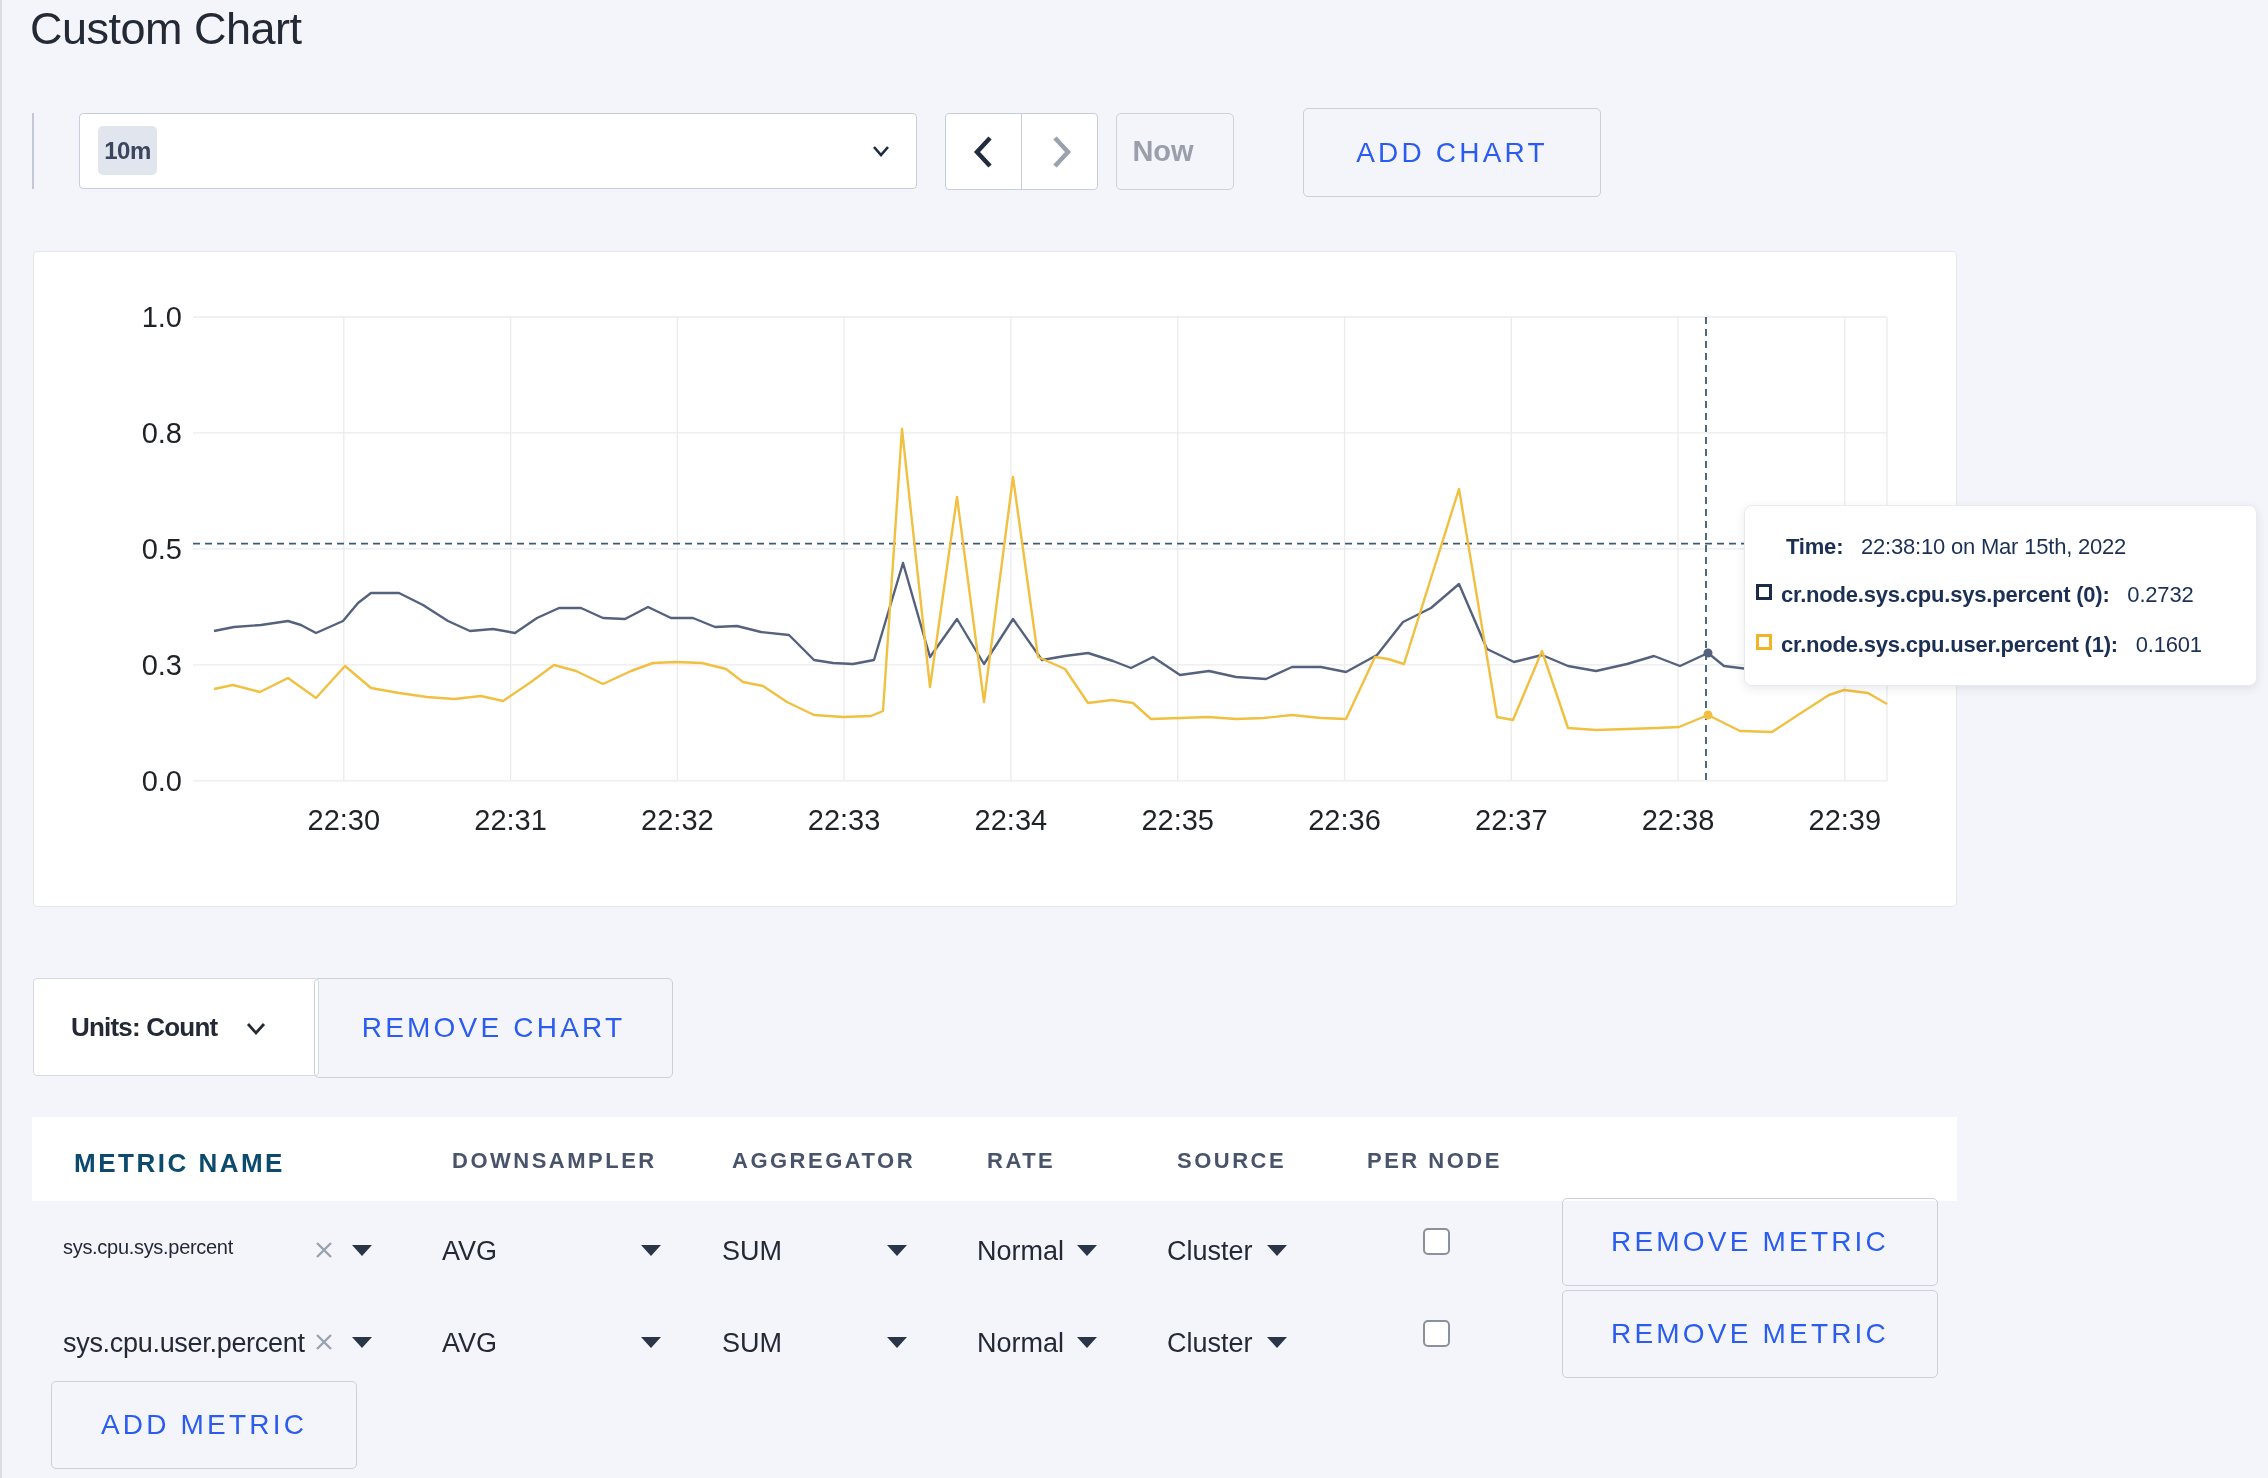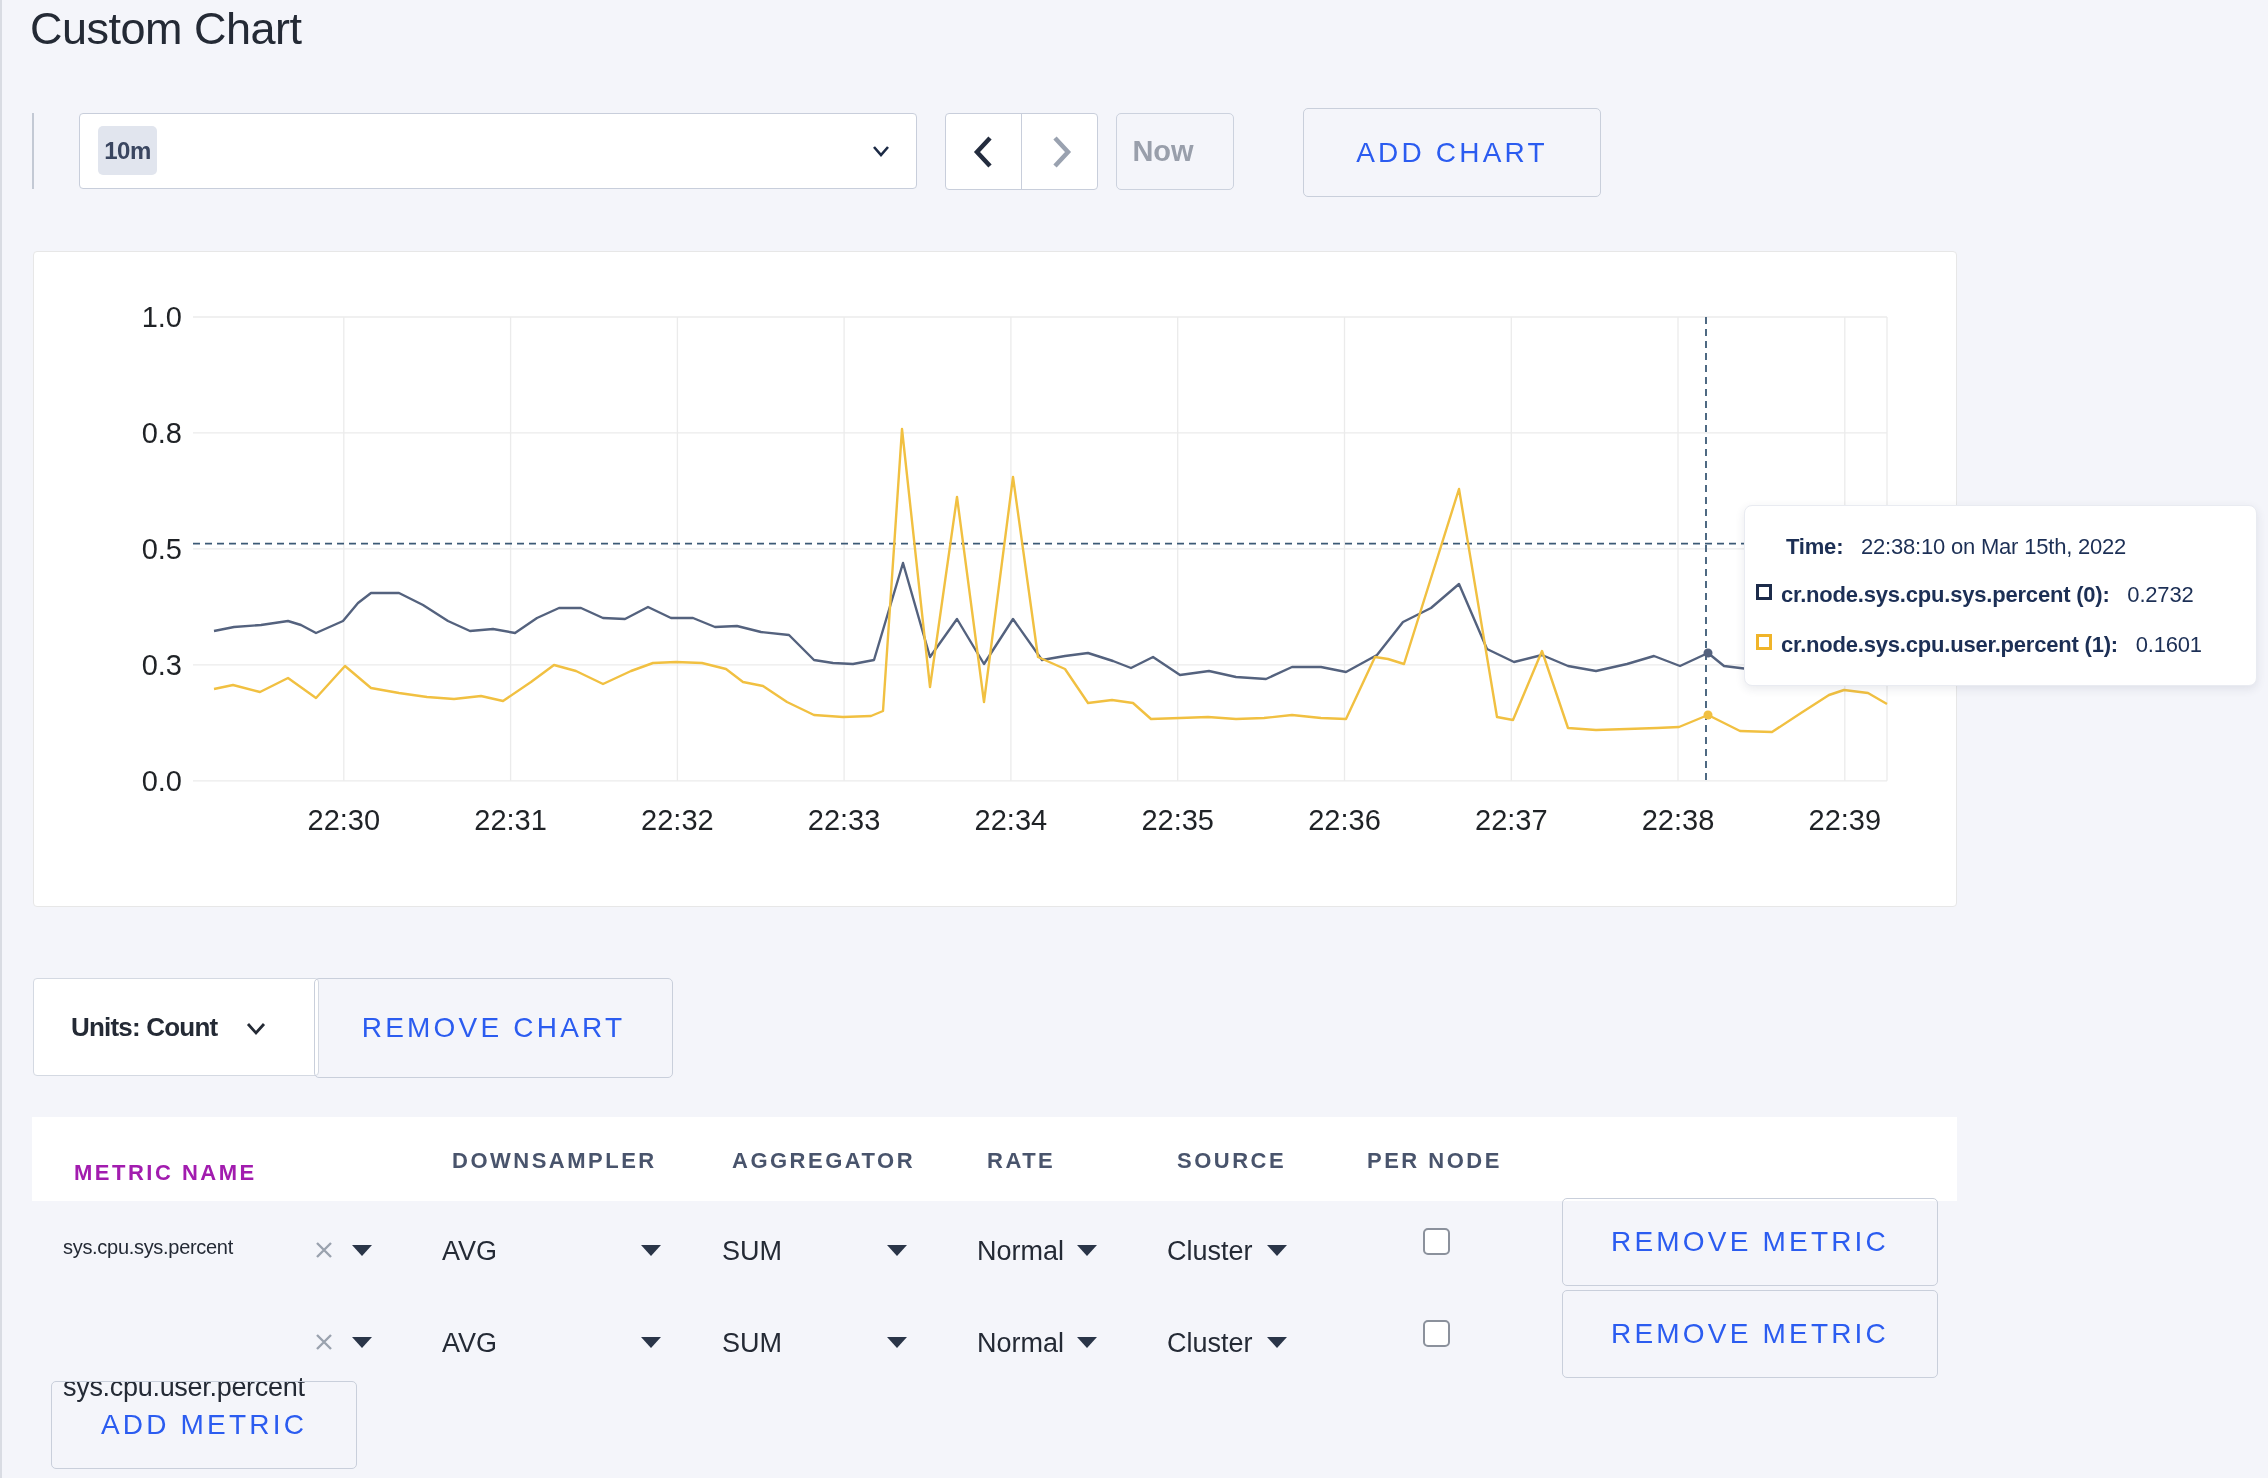--- a/index.html
+++ b/index.html
@@ -98,21 +98,21 @@
 
 <div class="abs" style="left:31px;top:978px;width:286px;height:98px;background:#fff;border:1px solid #d4d9e2;border-radius:4px;">
   <div class="abs" style="left:37px;top:0;height:96px;display:flex;align-items:center;font-size:26px;font-weight:bold;letter-spacing:-0.8px;color:#242a35;">Units: Count</div>
   <svg class="abs" style="left:212px;top:42px;" width="20" height="15" viewBox="0 0 20 15">
     <polyline points="2,3 10,12 18,3" fill="none" stroke="#242a35" stroke-width="2.8"></polyline>
   </svg>
 </div>
 <div class="abs btn-blue" style="left:312px;top:978px;width:359px;height:100px;">REMOVE CHART</div>
 
 <div class="abs" style="left:30px;top:1117px;width:1925px;height:84px;background:#fff;"></div>
-<div class="abs" style="top:1148px;left:72px;font-size:22px;letter-spacing:2.5px;color:#a21caf;font-weight:bold;margin-top:12px;">METRIC NAME</div>
+<div class="abs" style="top:1148px;left:72px;font-size:26px;letter-spacing:2.5px;color:#0c4a6e;font-weight:bold;">METRIC NAME</div>
 <div class="abs" style="top:1148px;left:450px;font-size:22px;letter-spacing:2.5px;color:#49546c;font-weight:bold;">DOWNSAMPLER</div>
 <div class="abs" style="top:1148px;left:730px;font-size:22px;letter-spacing:2.5px;color:#49546c;font-weight:bold;">AGGREGATOR</div>
 <div class="abs" style="top:1148px;left:985px;font-size:22px;letter-spacing:2.5px;color:#49546c;font-weight:bold;">RATE</div>
 <div class="abs" style="top:1148px;left:1175px;font-size:22px;letter-spacing:2.5px;color:#49546c;font-weight:bold;">SOURCE</div>
 <div class="abs" style="top:1148px;left:1365px;font-size:22px;letter-spacing:2.5px;color:#49546c;font-weight:bold;">PER NODE</div>
 
 <div class="abs" style="left:61px;top:1236px;font-size:20px;letter-spacing:-0.3px;">sys.cpu.sys.percent</div>
 <svg class="abs" style="left:312px;top:1240px;" width="20" height="20" viewBox="0 0 20 20">
     <path d="M3 3 L17 17 M17 3 L3 17" stroke="#9aa2ae" stroke-width="2.4" fill="none"></path>
   </svg>
@@ -129,21 +129,21 @@
   </svg>
 <div class="abs" style="left:975px;top:1236px;font-size:27px;">Normal</div>
 <svg class="abs" style="left:1074px;top:1244px;" width="22" height="13" viewBox="0 0 22 13">
     <path d="M1 1 L21 1 L11 12 Z" fill="#2a3548"></path>
   </svg>
 <div class="abs" style="left:1165px;top:1236px;font-size:27px;">Cluster</div>
 <svg class="abs" style="left:1264px;top:1244px;" width="22" height="13" viewBox="0 0 22 13">
     <path d="M1 1 L21 1 L11 12 Z" fill="#2a3548"></path>
   </svg>
 <div class="abs" style="left:1421px;top:1228px;width:27px;height:27px;background:#fff;border:2px solid #8b919c;border-radius:5px;"></div>
-<div class="abs" style="left:61px;top:1328px;font-size:27px;letter-spacing:-0.3px;margin-top:44px;">sys.cpu.user.percent</div>
+<div class="abs" style="left:61px;top:1328px;font-size:27px;letter-spacing:-0.3px;">sys.cpu.user.percent</div>
 <svg class="abs" style="left:312px;top:1332px;" width="20" height="20" viewBox="0 0 20 20">
     <path d="M3 3 L17 17 M17 3 L3 17" stroke="#9aa2ae" stroke-width="2.4" fill="none"></path>
   </svg>
 <svg class="abs" style="left:349px;top:1336px;" width="22" height="13" viewBox="0 0 22 13">
     <path d="M1 1 L21 1 L11 12 Z" fill="#2a3548"></path>
   </svg>
 <div class="abs" style="left:440px;top:1328px;font-size:27px;">AVG</div>
 <svg class="abs" style="left:638px;top:1336px;" width="22" height="13" viewBox="0 0 22 13">
     <path d="M1 1 L21 1 L11 12 Z" fill="#2a3548"></path>
   </svg>

